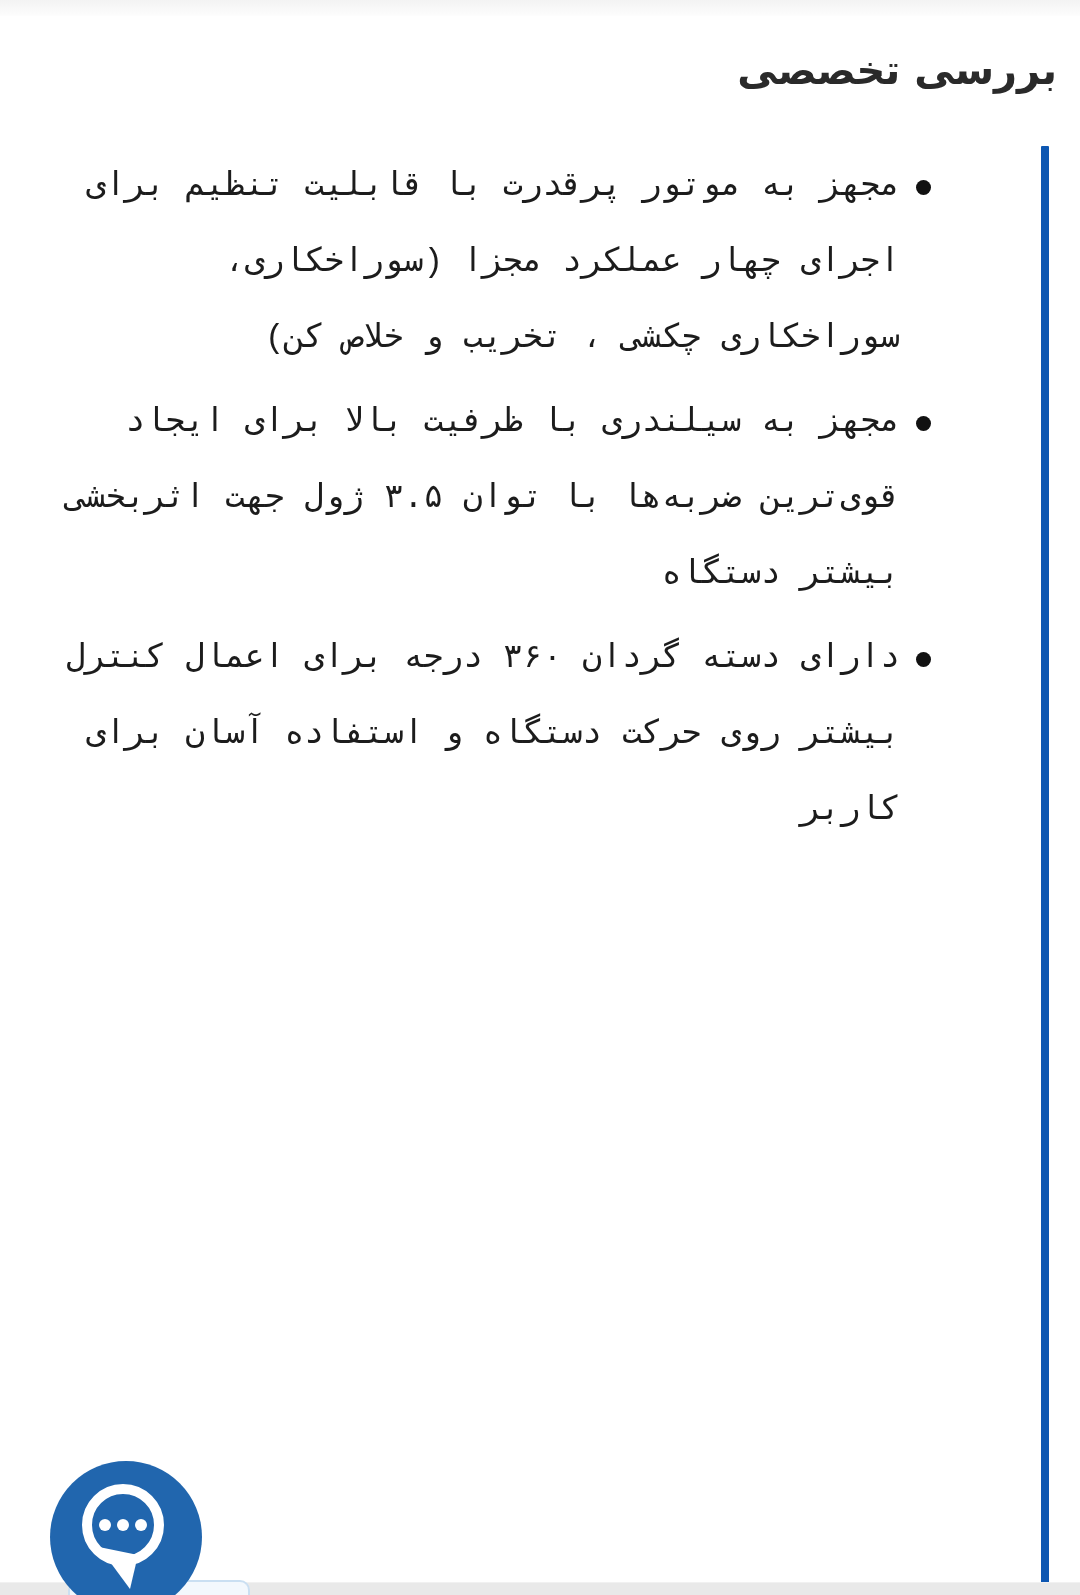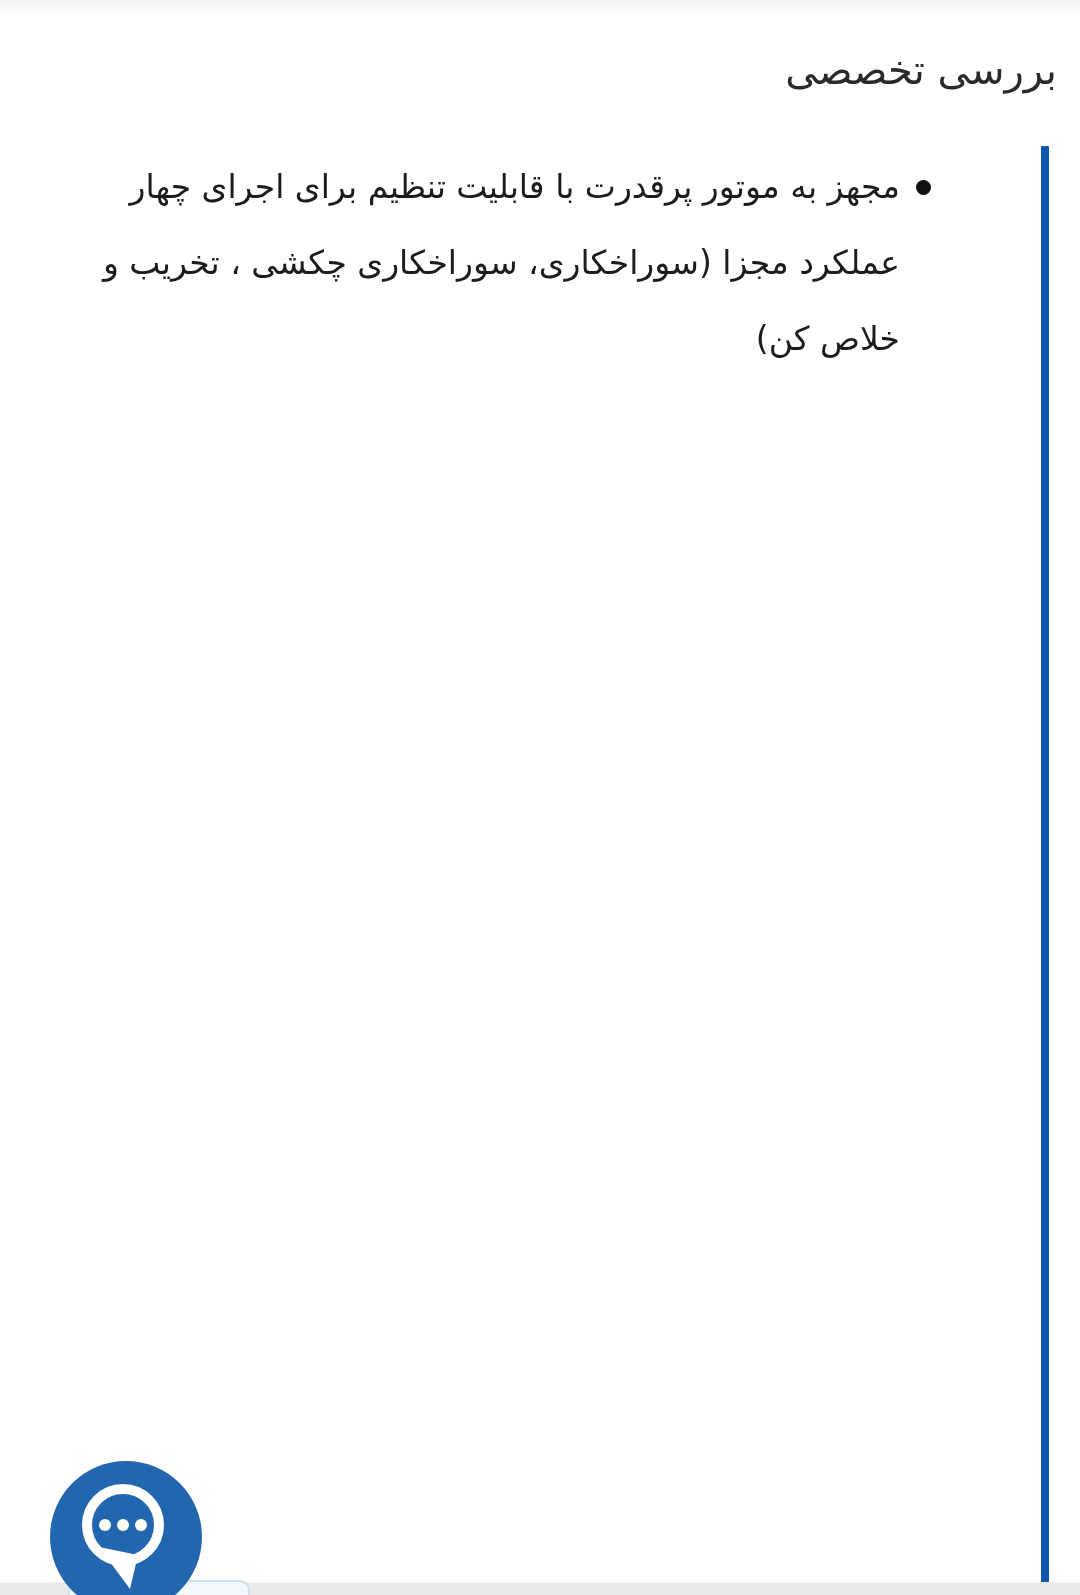--- a/index.html
+++ b/index.html
@@ -12,21 +12,21 @@
     direction:rtl;
   }
   .top-band{
     position:absolute;top:0;left:0;right:0;height:16px;
     background:linear-gradient(#f3f3f3,#fdfdfd);
   }
   .page-title{
     position:absolute;
     top:20px;right:23px;
     font-size:40px;
-    font-weight:normal;
+    font-weight:bold;
     color:#2a2a2a;
     letter-spacing:0;
   }
   .panel-scrollbar{
     position:absolute;
     top:146px;right:31px;
     width:8px;height:1437px;
     background:#0d57b2;
     border-radius:1px;
   }
@@ -36,20 +36,21 @@
     width:845px;
     font-size:33px;
     line-height:76px;
     color:#1c1c1c;
     text-align:right;
   }
   .review-list ul{margin:0;padding:0;list-style:none;}
   .review-list li{
     position:relative;
     margin-bottom:8px;
+    font-family:Liberation Mono, monospace;
   }
   .review-list li::before{
     content:"";
     position:absolute;
     right:-31px;top:31px;
     width:15px;height:15px;
     border-radius:50%;
     background:#111111;
   }
   .bottom-band{
@@ -81,20 +82,22 @@
 
 <div class="top-band"></div>
 
 <h1 class="page-title">بررسی تخصصی</h1>
 
 <div class="panel-scrollbar"></div>
 
 <div class="review-list">
   <ul>
     <li>مجهز به موتور پرقدرت با قابلیت تنظیم برای اجرای چهار عملکرد مجزا (سوراخکاری، سوراخکاری چکشی ، تخریب و خلاص کن)</li>
+    <li>مجهز به سیلندری با ظرفیت بالا برای ایجاد قوی‌ترین ضربه‌ها با توان ۳.۵ ژول جهت اثربخشی بیشتر دستگاه</li>
+    <li>دارای دسته گردان ۳۶۰ درجه برای اعمال کنترل بیشتر روی حرکت دستگاه و استفاده آسان برای کاربر</li>
   </ul>
 </div>
 
 <div class="chat-tooltip-stub"></div>
 
 <div class="bottom-band"></div>
 
 <button class="chat-widget" aria-label="chat">
   <span>
     <svg viewBox="0 0 152 152" xmlns="http://www.w3.org/2000/svg">

